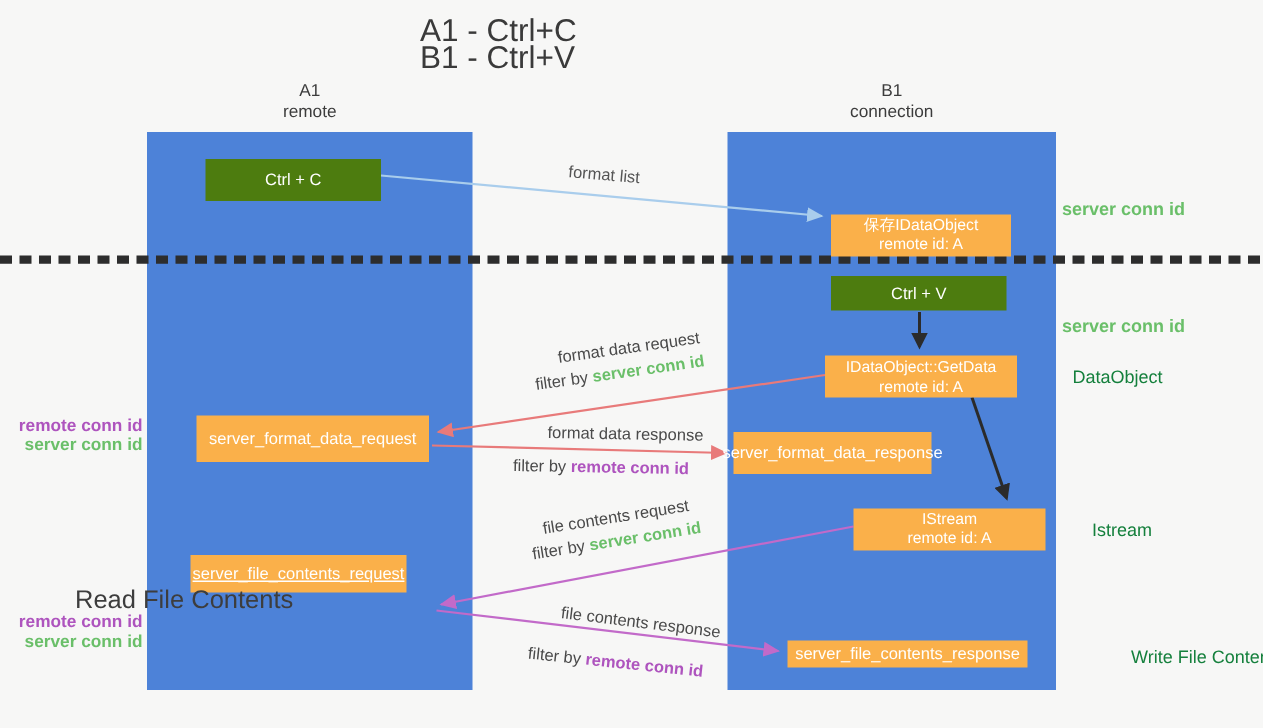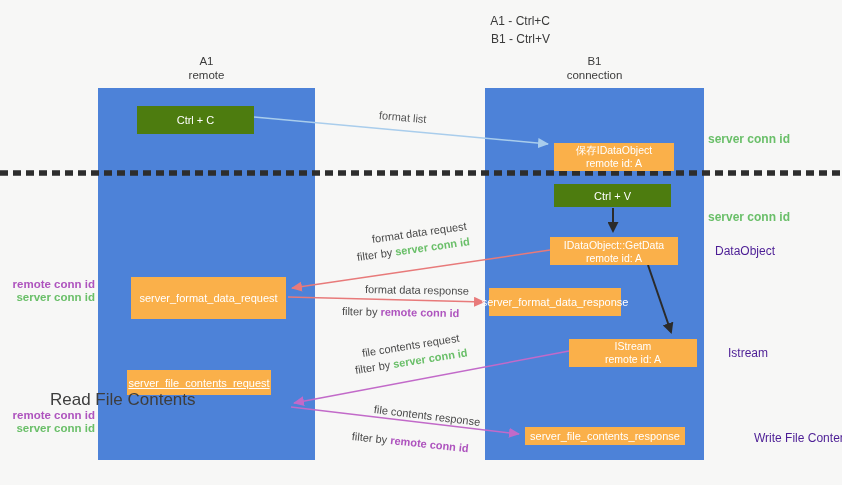--- a/index.html
+++ b/index.html
@@ -1,21 +1,21 @@
 <!DOCTYPE html>
 <html><head>
 <meta charset="utf-8">
 <style>
   * { margin:0; padding:0; box-sizing:border-box; }
   html,body { background:#f7f7f6; }
   body { font-family:"Liberation Sans", sans-serif; }
   .canvas { position:relative; width:842px; height:485px; background:#f7f7f6; overflow:hidden; }
 
-  .title { position:absolute; left:280px; top:12px; width:270px; text-align:right;
-           font-size:12px; line-height:18px; color:#3a3a3a; }
+  .title { position:absolute; left:280px; top:12px; width:270px; text-align:left;
+           font-size:21px; line-height:18px; color:#3a3a3a; }
 
   .lane-header { position:absolute; top:54px; text-align:center; font-size:11.5px;
                  line-height:14px; color:#3c3c3c; }
   .lane-header.left { left:98px; width:217px; }
   .lane-header.right { left:485px; width:219px; }
 
   .lane { position:absolute; top:88px; height:372px; background:#4D82D8; z-index:1; }
   .lane.left { left:98px; width:217px; }
   .lane.right { left:485px; width:219px; }
 
@@ -26,21 +26,21 @@
   .node.green { background:#4d7c0f; font-size:11px; }
   .node.orange { background:#FAB04A; }
   .node .l1, .node .l2 { font-size:10.5px; line-height:13px; white-space:nowrap; }
   .node.single { font-size:11px; white-space:nowrap; }
 
   .edge-label { position:absolute; z-index:4; font-size:11px; color:#4a4a4a;
                 white-space:nowrap; transform-origin:left center; }
   .green-txt { color:#6ABF69; font-weight:bold; }
   .purple-txt { color:#AE54BE; font-weight:bold; }
 
-  .side-note { position:absolute; z-index:4; font-size:12px; color:#4c1d95; white-space:nowrap; }
+  .side-note { position:absolute; z-index:4; font-size:12px; color:#15803d; white-space:nowrap; }
   .side-note.green { color:#6ABF69; font-weight:bold; }
 
   .left-stack { position:absolute; z-index:4; left:0; width:95px; text-align:right;
                 font-size:11.5px; line-height:13px; font-weight:bold; white-space:nowrap; }
   .read-write { position:absolute; z-index:4; font-size:17px; color:#3d3d3d; white-space:nowrap;margin-left:43px; }
 </style>
 </head>
 <body>
 
 <div class="canvas">
@@ -102,21 +102,21 @@
     <div class="l2">remote id: A</div>
   </div>
 
   <div class="node green single" style="left:554px;top:184px;width:117px;height:23px;">Ctrl + V</div>
 
   <div class="node orange" style="left:550px;top:237px;width:128px;height:28px;justify-content:flex-end;">
     <div class="l1">IDataObject::GetData</div>
     <div class="l2">remote id: A</div>
   </div>
 
-  <div class="node orange single" style="left:131px;top:277px;width:155px;height:42px;">server_format_data_request</div>
+  <div class="node orange single" style="left:131px;top:277px;width:155px;height:31px;">server_format_data_request</div>
 
   <div class="node orange single" style="left:489px;top:288px;width:132px;height:28px;">server_format_data_response</div>
 
   <div class="node orange" style="left:569px;top:339px;width:128px;height:28px;">
     <div class="l1">IStream</div>
     <div class="l2">remote id: A</div>
   </div>
 
   <div class="node orange single" style="left:127px;top:370px;width:144px;height:25px;text-decoration:underline;">server_file_contents_request</div>
 

